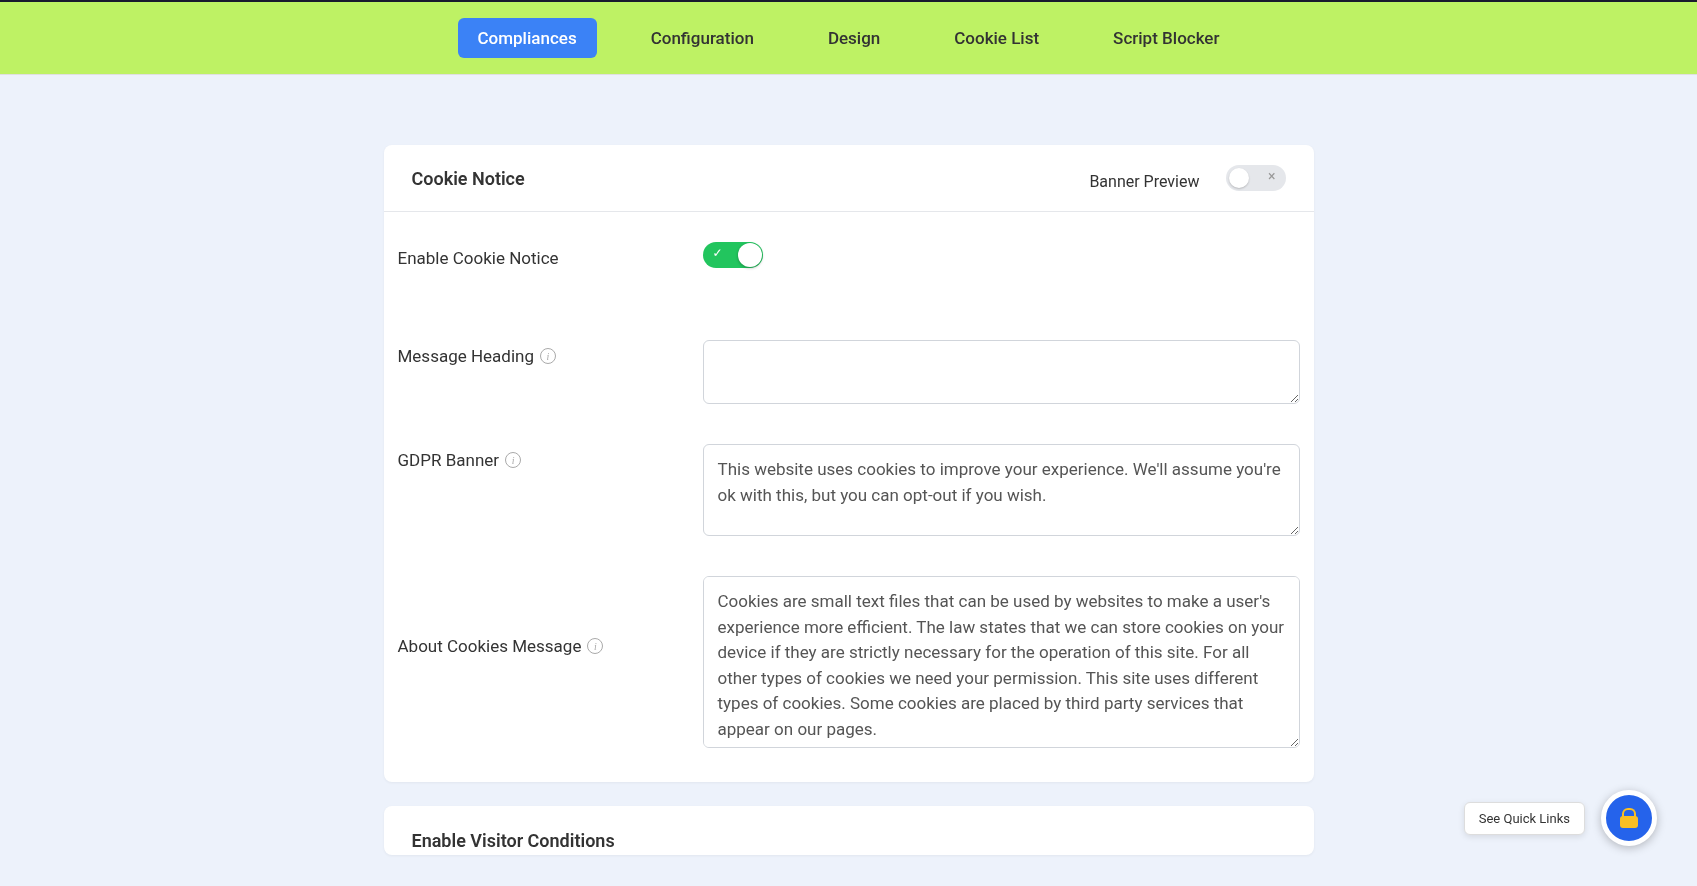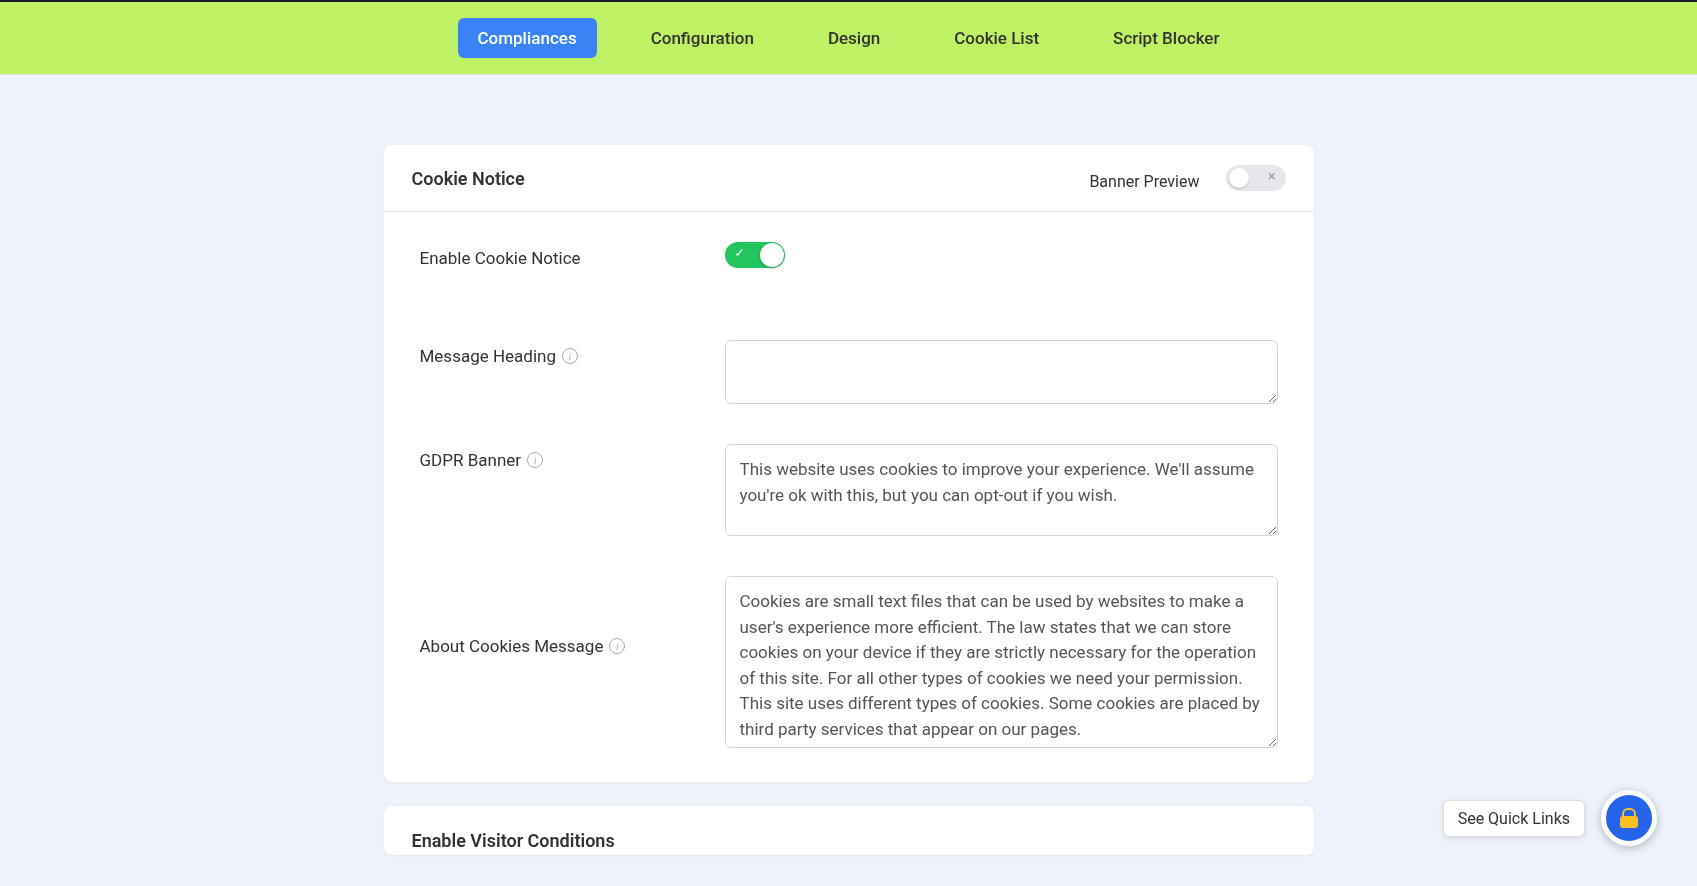--- a/index.html
+++ b/index.html
@@ -118,21 +118,21 @@
     }
     .toggle-on::after {
       content: '✓';
       position: absolute;
       left: 10px;
       top: 4px;
       color: #fff;
       font-size: 12px;
     }
     .card-body {
-      padding: 30px 36px;
+      padding: 30px 14px;
     }
     .form-row {
       display: flex;
       align-items: flex-start;
       margin-bottom: 36px;
     }
     .form-row:last-child {
       margin-bottom: 0;
     }
     .form-label-col {
@@ -223,21 +223,21 @@
       right: 40px;
       display: flex;
       align-items: center;
       gap: 16px;
     }
     .quick-links-label {
       background: #fff;
       border: 1px solid #ddd;
       border-radius: 6px;
       padding: 8px 14px;
-      font-size: 16px;
+      font-size: 13px;
       color: #333;
       box-shadow: 0 2px 6px rgba(0,0,0,0.1);
       margin-left: 20px;
     }
     .quick-links-btn {
       width: 56px;
       height: 56px;
       border-radius: 50%;
       background: #2563eb;
       border: 5px solid #fff;

